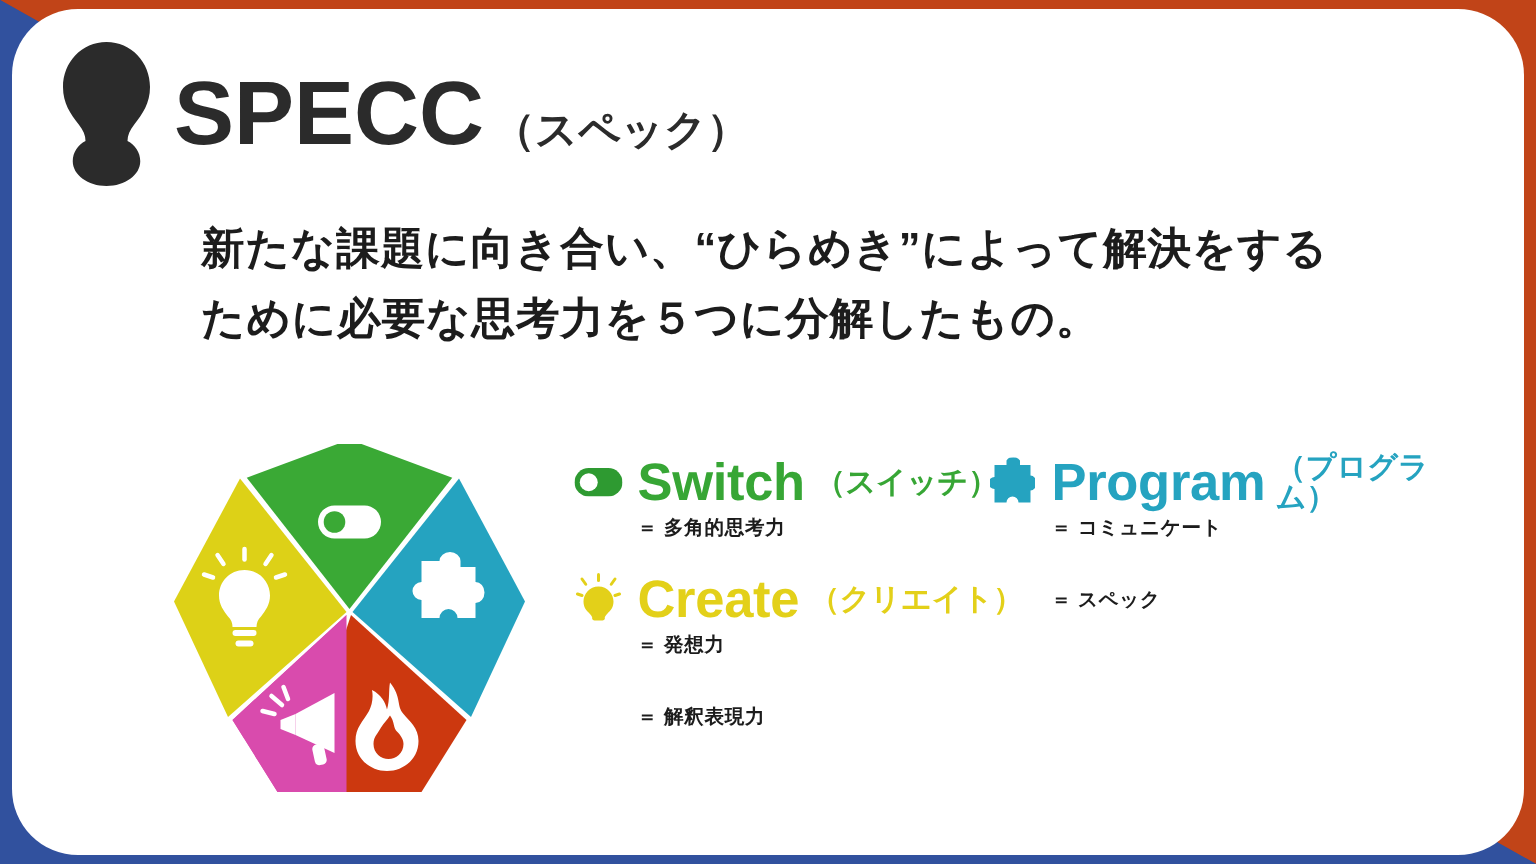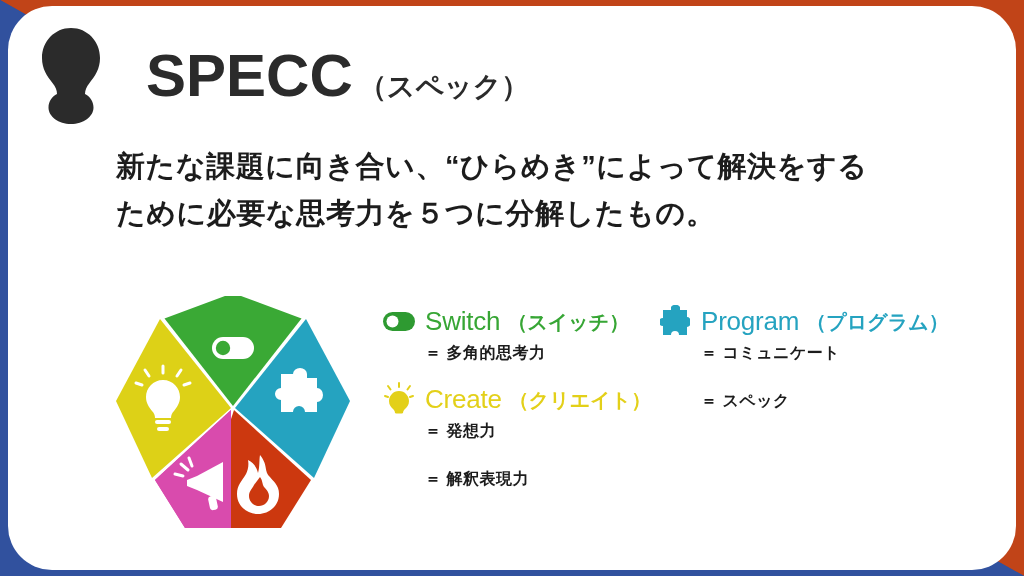--- a/index.html
+++ b/index.html
@@ -47,21 +47,20 @@
   }
 
   
   .header {
     position: absolute;
     left: 40px;
     top: 26px;
     display: flex;
     align-items: center;
     height: 100px;
-    gap: 30px;
   }
   .bulb-mark {
     width: 62px;
     height: 100px;
     flex: 0 0 auto;
     margin-right: 14px;
   }
   .title-row {
     display: flex;
     align-items: baseline;
@@ -78,21 +77,21 @@
     font-size: 28px;
     font-weight: 700;
     line-height: 1;
     margin-left: 6px;
     color: #2b2b2b;
   }
 
   
   .desc {
     position: absolute;
-    left: 116px;
+    left: 134px;
     top: 143px;
     width: 850px;
     color: #1c1c1c;
     font-size: 29px;
     font-weight: 700;
     line-height: 1.62;
     letter-spacing: 0.6px;
   }
   .desc-line { display: block; white-space: nowrap; }
 
@@ -126,35 +125,35 @@
   .li-icon {
     width: 34px;
     height: 34px;
     flex: 0 0 auto;
     display: flex;
     align-items: center;
     justify-content: center;
     margin-right: 9px;
   }
   .li-name {
-    font-size: 26px;
-    font-weight: 400;
+    font-size: 35px;
+    font-weight: 700;
     line-height: 1;
     letter-spacing: -0.2px;
   }
   .li-kana {
     font-size: 20px;
     font-weight: 700;
     line-height: 1;
     margin-left: 7px;
     position: relative;
     top: 1px;
   }
   .li-meaning {
-    font-size: 16px;
+    font-size: 13px;
     font-weight: 700;
     color: #1c1c1c;
     margin-top: 7px;
     margin-left: 43px;
     letter-spacing: 0.5px;
     white-space: nowrap;
   }
 
   
   .pos-switch      { left: 0px;   top: 0px;   }

